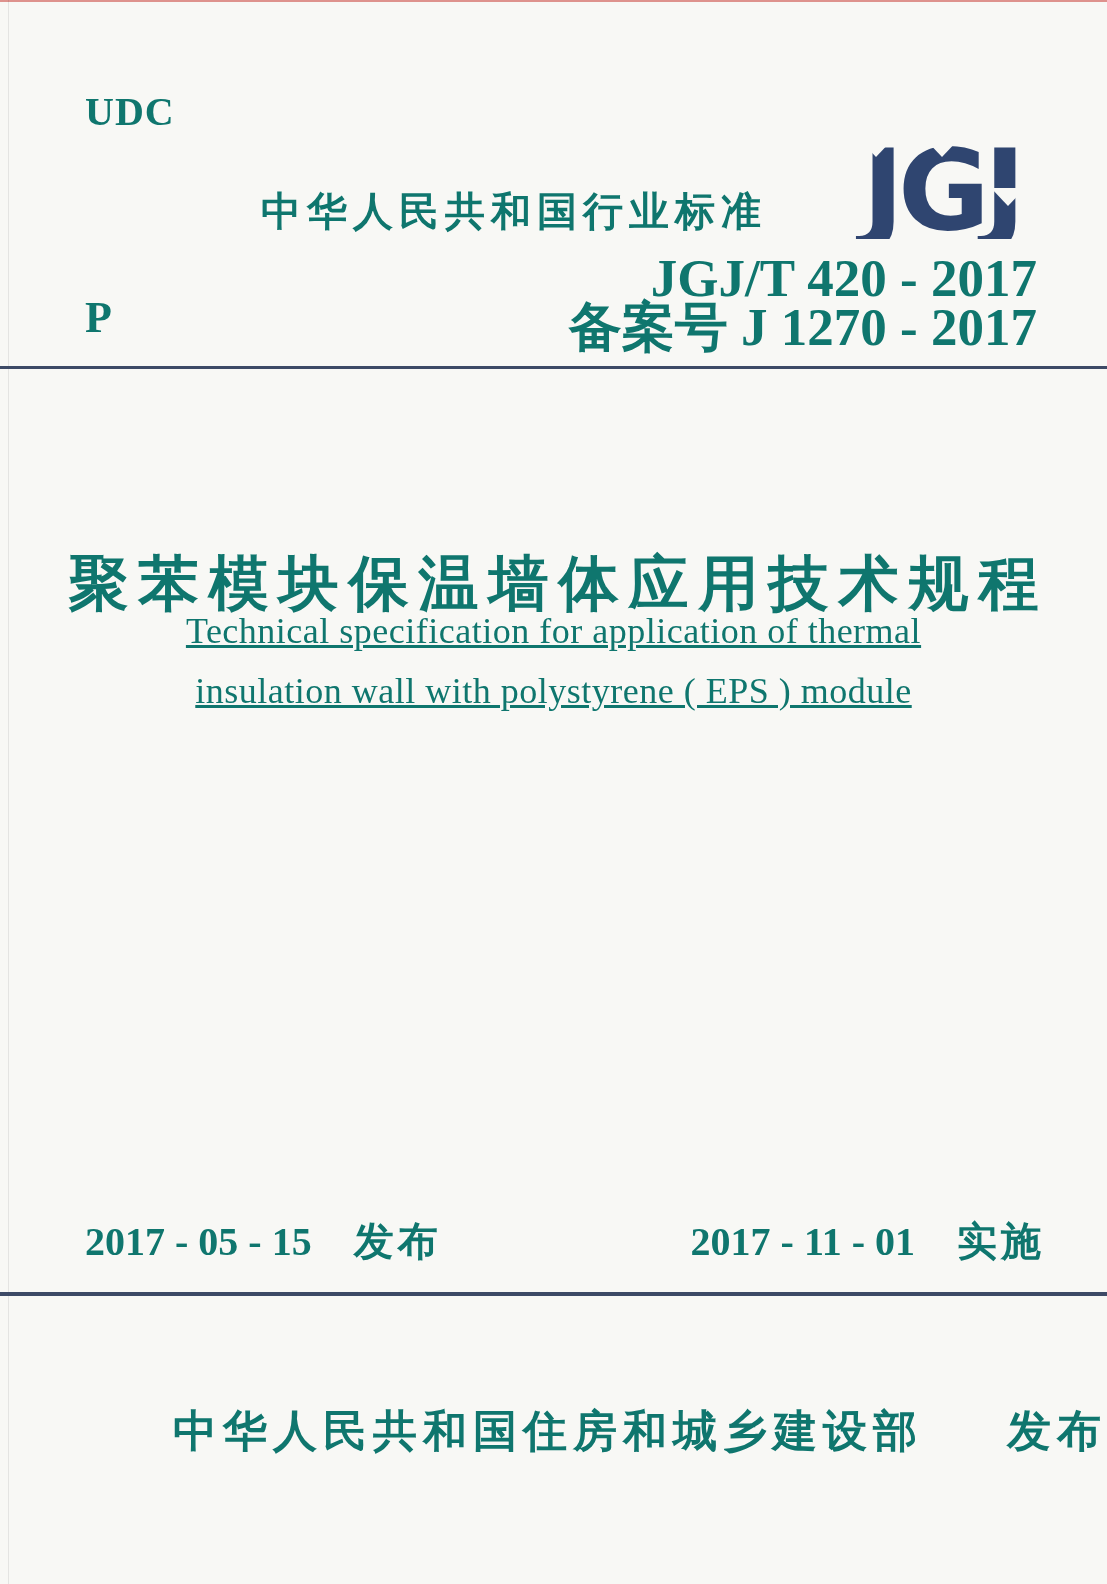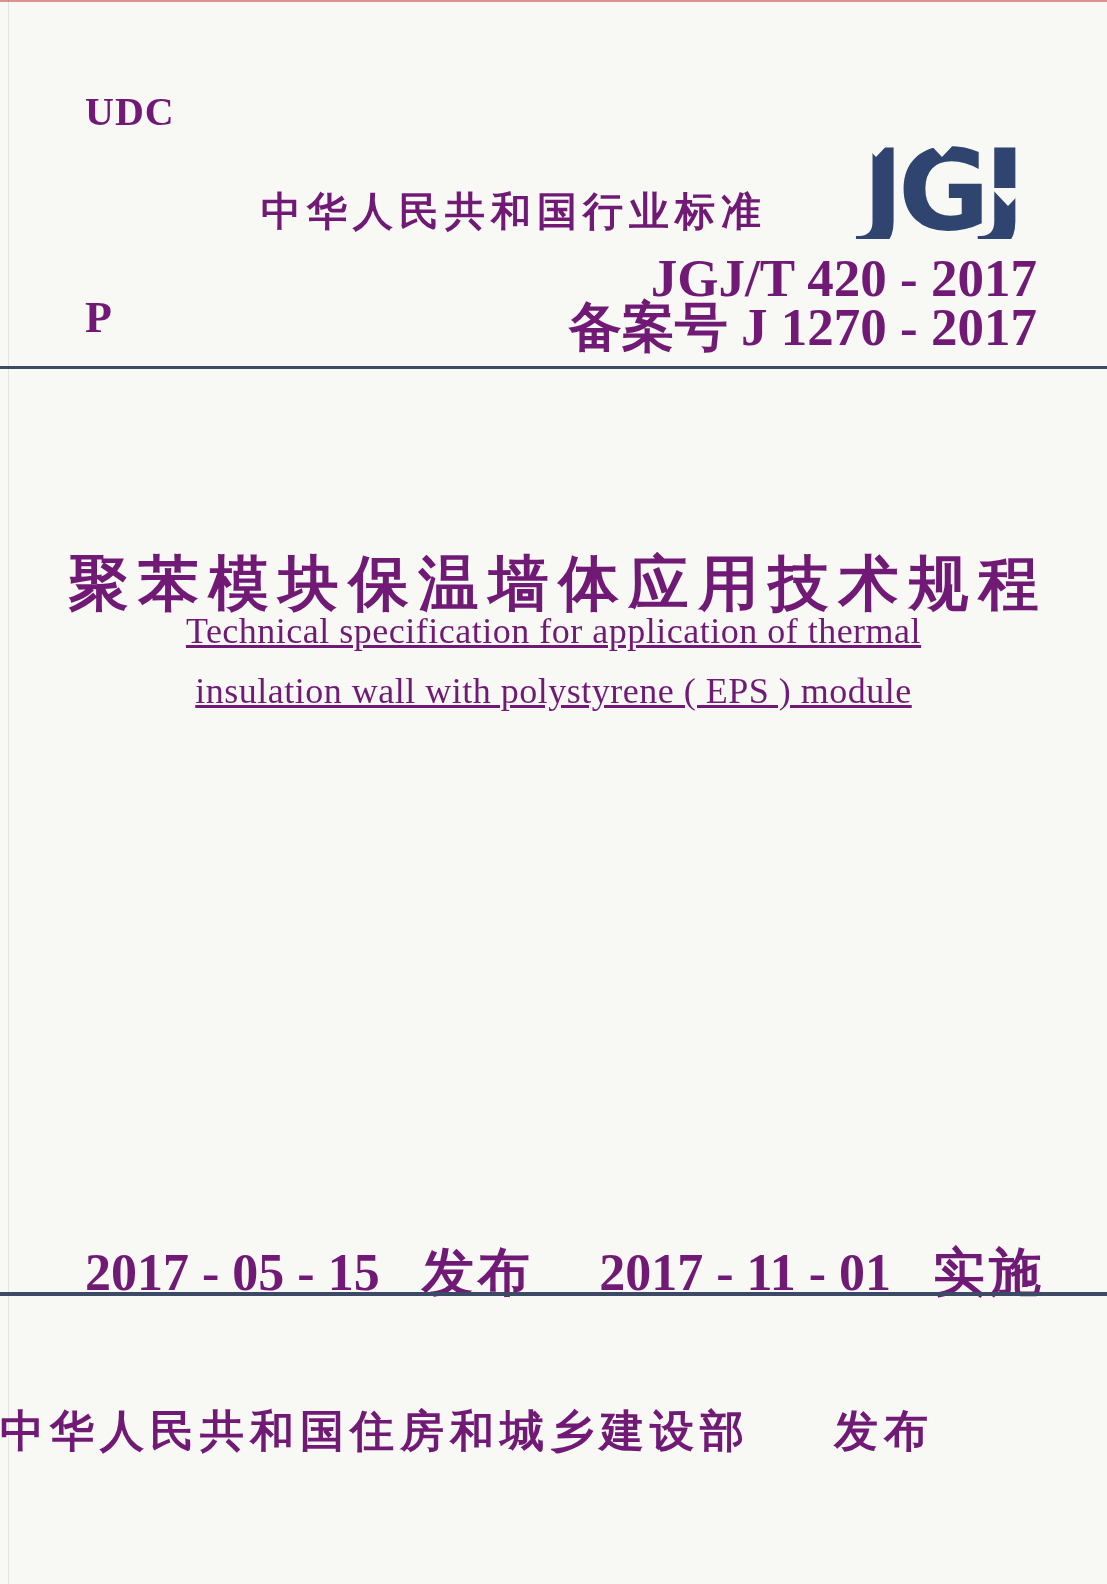--- a/index.html
+++ b/index.html
@@ -8,21 +8,21 @@
     background: #e9e9e7;
   }
   .page {
     position: relative;
     width: 1107px;
     height: 1584px;
     margin: 0 auto;
     background: #f8f8f5;
     overflow: hidden;
     font-family: "Liberation Serif", serif;
-    color: #701a75;
+    color: #0f766e;
   }
   
   .top-edge {
     position: absolute;
     top: 0; left: 0;
     width: 100%; height: 2px;
     background: #cf5a54;
     opacity: 0.65;
   }
   .left-crease {
@@ -102,32 +102,31 @@
     letter-spacing: 0.5px;
     text-decoration: underline;
   }
   .dates-row {
     position: absolute;
     top: 1214px;
     left: 85px;
     right: 62px;
     display: flex;
     justify-content: space-between;
-    font-size: 52px;
+    font-size: 40px;
     font-weight: bold;
     white-space: nowrap;
-    margin-top: 24px;
   }
   .date-label { margin-left: 42px; letter-spacing: 4px; }
   .publisher-row {
     position: absolute;
     top: 1402px;
     left: 0;
     width: 100%;
-    text-align: left;
+    text-align: right;
     font-size: 44px;
     font-weight: bold;
     letter-spacing: 6px;
     white-space: nowrap;
   }
   .publisher-action { margin-left: 84px; }
 </style>
 </head>
 <body>
 

